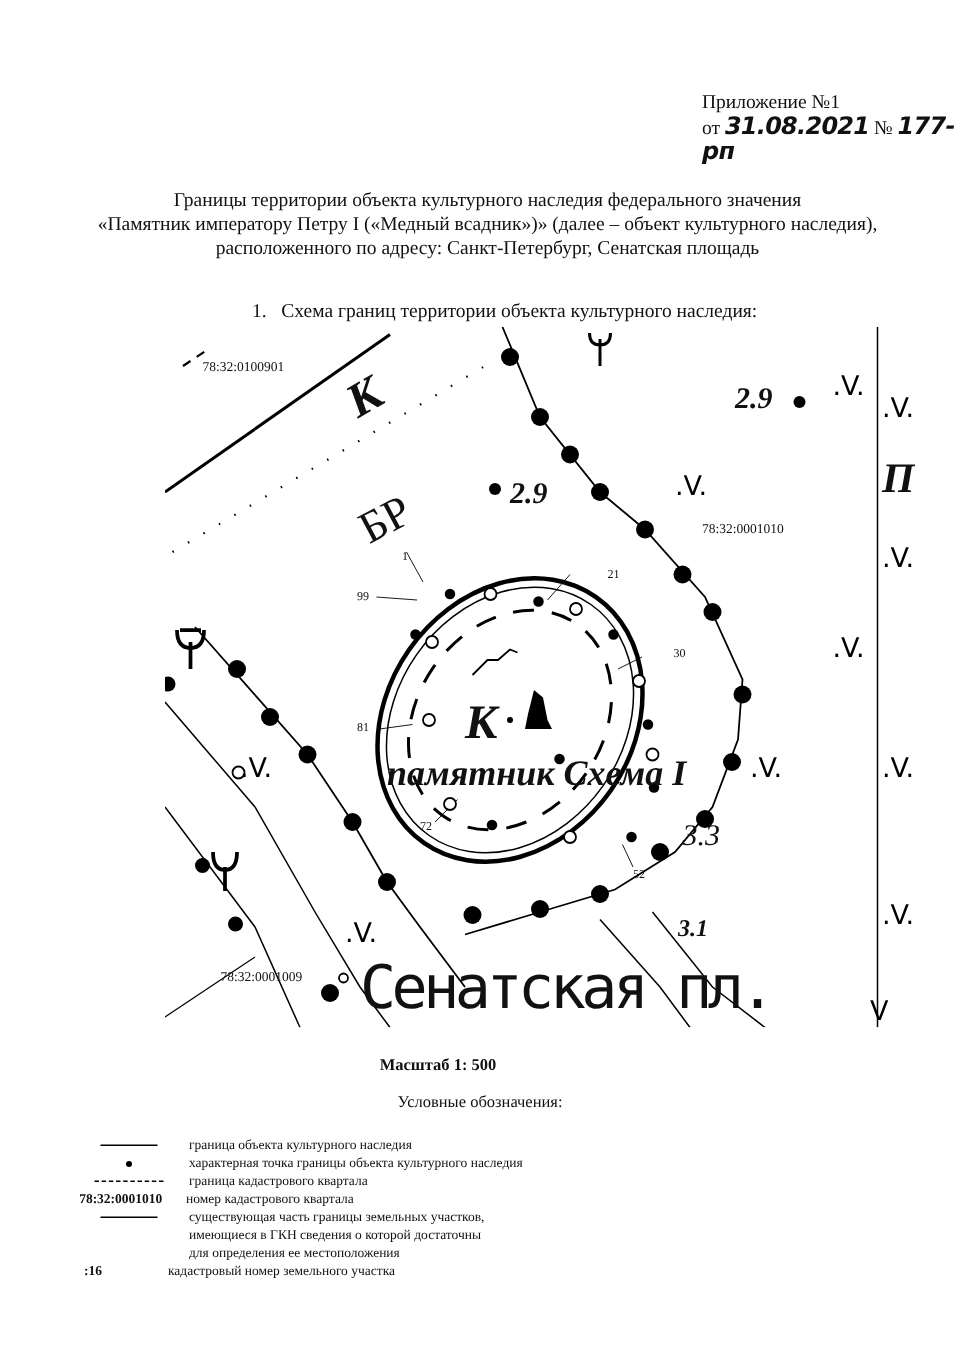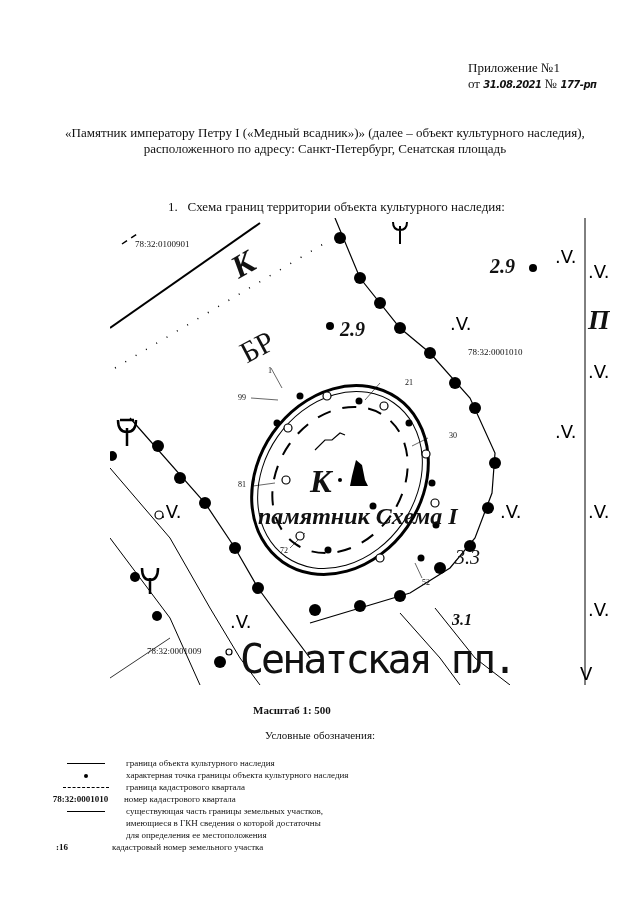--- a/index.html
+++ b/index.html
@@ -1,20 +1,20 @@
 <!DOCTYPE html>
 <html><head>
 <meta charset="utf-8">
 <style>
   html, body { margin:0; padding:0; background:#ffffff; }
   body { width:640px; height:905px; position:relative; overflow:hidden;
          font-family:"Liberation Serif", "DejaVu Serif", serif; color:#111; }
   .annex { position:absolute; left:468px; top:60px; font-size:13px; line-height:16px; }
   .annex .hand { font-family:"DejaVu Sans", sans-serif; font-style:italic; font-weight:bold;
-                 font-size:10px; letter-spacing:-0.5px; }
+                 font-size:16px; letter-spacing:-0.5px; }
   .title { position:absolute; left:40px; width:570px; top:125px; text-align:center;
            font-size:13px; line-height:16px; }
   .section { position:absolute; left:168px; top:199px; font-size:13px; }
   .map { position:absolute; left:110px; top:218px; width:500px; height:467px; overflow:hidden; }
   .scale { position:absolute; left:0; width:584px; top:704px; text-align:center; font-weight:bold; font-size:11px; }
   .legend-title { position:absolute; left:0; width:640px; top:729px; text-align:center; font-size:11px; }
   .legend { position:absolute; left:46px; top:757px; font-size:9px; line-height:12px; }
   .lg-row { position:relative; height:12px; }
   .lg-sym { position:absolute; left:0; width:80px; text-align:center; }
   .lg-text { position:absolute; left:80px; white-space:nowrap; }
@@ -30,20 +30,21 @@
   <div>Приложение №1</div>
   <div>
     <span>от</span>
     <span class="hand">31.08.2021</span>
     <span>№</span>
     <span class="hand">177-рп</span>
   </div>
 </div>
 
 <div class="title">
+  <div>Границы территории объекта культурного наследия федерального значения</div>
   <div>«Памятник императору Петру I («Медный всадник»)» (далее – объект культурного наследия),</div>
   <div>расположенного по адресу: Санкт-Петербург, Сенатская площадь</div>
 </div>
 
 <div class="section">
   <span>1.</span>&nbsp;&nbsp;
   <span>Схема границ территории объекта культурного наследия:</span>
 </div>
 
 <div class="map">

